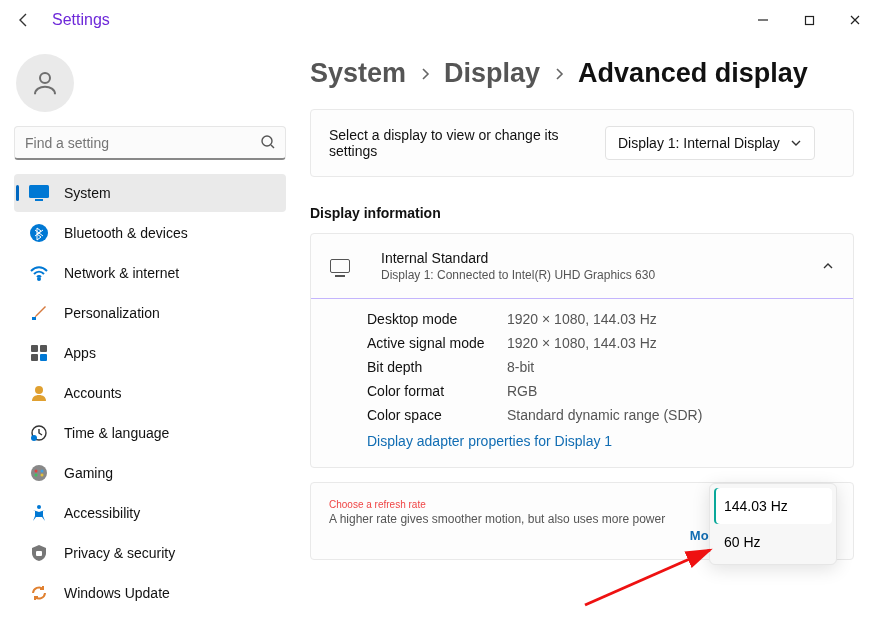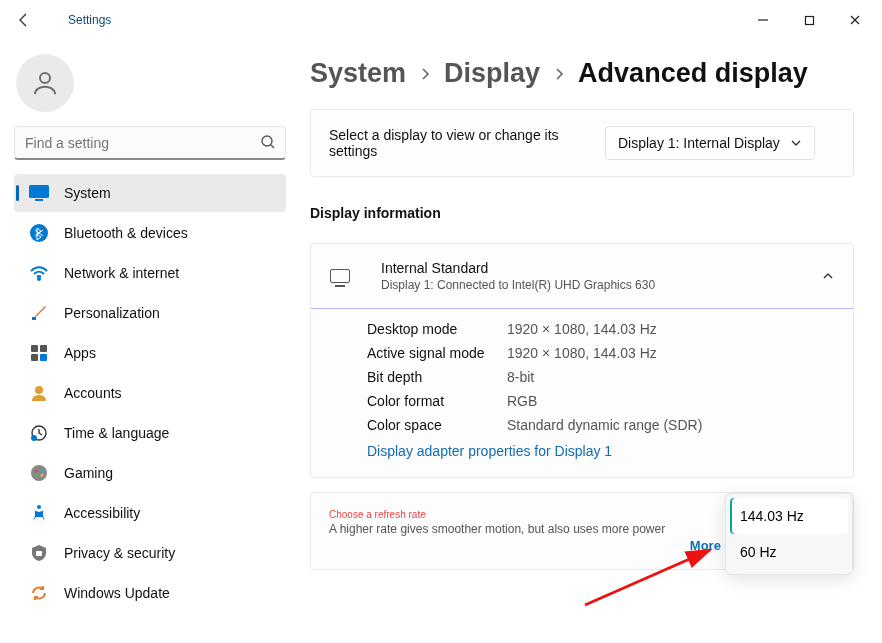--- a/index.html
+++ b/index.html
@@ -1,19 +1,19 @@
 <!DOCTYPE html>
 <html><head>
 <meta charset="utf-8">
 <style>
 * { box-sizing: border-box; margin: 0; padding: 0; font-family: "Segoe UI", -apple-system, sans-serif; }
 body { background: #fff; width: 882px; height: 643px; overflow: hidden; position: relative; }
 .titlebar { height: 40px; display: flex; align-items: center; padding: 0 4px; }
 .back-btn { width: 40px; height: 40px; display:flex; align-items:center; justify-content:center; color:#333; }
-.app-title { font-size: 12px; color: #0c4a6e; margin-left: 24px; }
+.app-title { font-size: 16px; color: #6d28d9; margin-left: 8px; }
 .win-controls { margin-left: auto; display:flex; }
 .win-btn { width: 46px; height: 40px; display:flex; align-items:center; justify-content:center; color:#222; }
 .content { display:flex; height: calc(100% - 40px); }
 .sidebar { width: 300px; padding: 10px 14px 10px 14px; display:flex; flex-direction:column; gap:0; }
 .avatar { width: 58px; height: 58px; border-radius:50%; background:#eaeaea; display:flex; align-items:center; justify-content:center; margin: 4px 0 14px 2px; }
 .avatar svg { width: 30px; height:30px; color:#6f6f6f; }
 .search { position:relative; margin-bottom: 14px; }
 .search input { width: 100%; height: 34px; border:1px solid #e6e6e6; border-bottom:2px solid #888; border-radius:4px; background:#fbfbfb; padding: 0 36px 0 10px; font-size:14px; outline:none; }
 .search .sicon { position:absolute; right:10px; top:8px; color:#555; }
 .nav { display:flex; flex-direction:column; gap:2px; }
@@ -22,36 +22,36 @@
 .nav-item.active::before { content:""; position:absolute; left:2px; top:11px; width:3px; height:16px; background:#0067c0; border-radius:2px; }
 .nav-ico { width: 22px; height:22px; margin-right: 14px; display:flex; align-items:center; justify-content:center; }
 .main { flex:1; padding: 18px 28px 0 10px; overflow:hidden; }
 .breadcrumbs { display:flex; align-items:center; gap: 12px; font-size: 27px; font-weight:600; color:#555; margin-bottom: 20px; }
 .breadcrumbs .cur { color:#111; }
 .chev { color:#666; }
 .card { border:1px solid #e9e9e9; border-radius:4px; background:#fdfdfd; }
 .selcard { display:flex; align-items:center; padding: 16px 18px; gap: 16px; margin-bottom: 28px; }
 .selcard .lbl { flex:1; font-size:14px; color:#111; max-width: 260px; }
 .ddbtn { border:1px solid #e2e2e2; background:#fff; border-radius:4px; height:34px; padding:0 12px; display:flex; align-items:center; gap:10px; font-size:14px; color:#111; }
-.section-title { font-size:14px; font-weight:600; color:#111; margin-bottom: 22px; }
+.section-title { font-size:14px; font-weight:600; color:#111; margin-bottom: 12px; }
 .infocard { margin-bottom: 14px; }
 .infohdr { display:flex; align-items:center; padding: 16px 18px; gap:16px; }
 .infohdr .ttl { font-size:14px; color:#111; }
 .infohdr .sub { font-size:12px; color:#555; margin-top:2px; }
 .infohdr .chevup { margin-left:auto; color:#333; }
 .infotbl { padding: 8px 18px 18px 56px; border-top:1px solid #c4b5fd; }
 .row { display:flex; padding: 4px 0; font-size:14px; }
 .row .k { width: 140px; color:#111; }
 .row .v { color:#555; }
 .link { color:#116db3; font-size:14px; margin-top:6px; cursor:default; }
 .ratecard { position:relative; padding: 16px 18px; }
 .ratecard .ttl { font-size:10px; color:#ef4444; }
 .ratecard .sub { font-size:12px; color:#555; margin-top:2px; }
 .ratecard .lnk { color:#116db3; font-size:13px; font-weight:600; margin-top:2px;text-align:right; }
-.popup { position:absolute; right:0; top:0; width:128px; background:#f7f7f7; border:1px solid #e6e6e6; border-radius:6px; box-shadow: 0 4px 18px rgba(0,0,0,.12); padding:4px; }
+.popup { position:absolute; right:16px; top:0; width:128px; background:#f7f7f7; border:1px solid #e6e6e6; border-radius:6px; box-shadow: 0 4px 18px rgba(0,0,0,.12); padding:4px; }
 .popt { height:36px; display:flex; align-items:center; padding: 0 10px; font-size:14px; border-radius:4px; position:relative; }
 .popt.sel { background:#fff; box-shadow: inset 2px 0 0 #0aa89a; }
 .arrow { position:absolute; pointer-events:none; }
 .monitor-ico { width:20px; height:14px; border:1.4px solid #555; border-radius:2px; position:relative; }
 .monitor-ico::after { content:""; position:absolute; bottom:-5px; left:4px; right:4px; height:2px; background:#555; }
 </style>
 </head>
 <body>
 
 <div class="titlebar">

